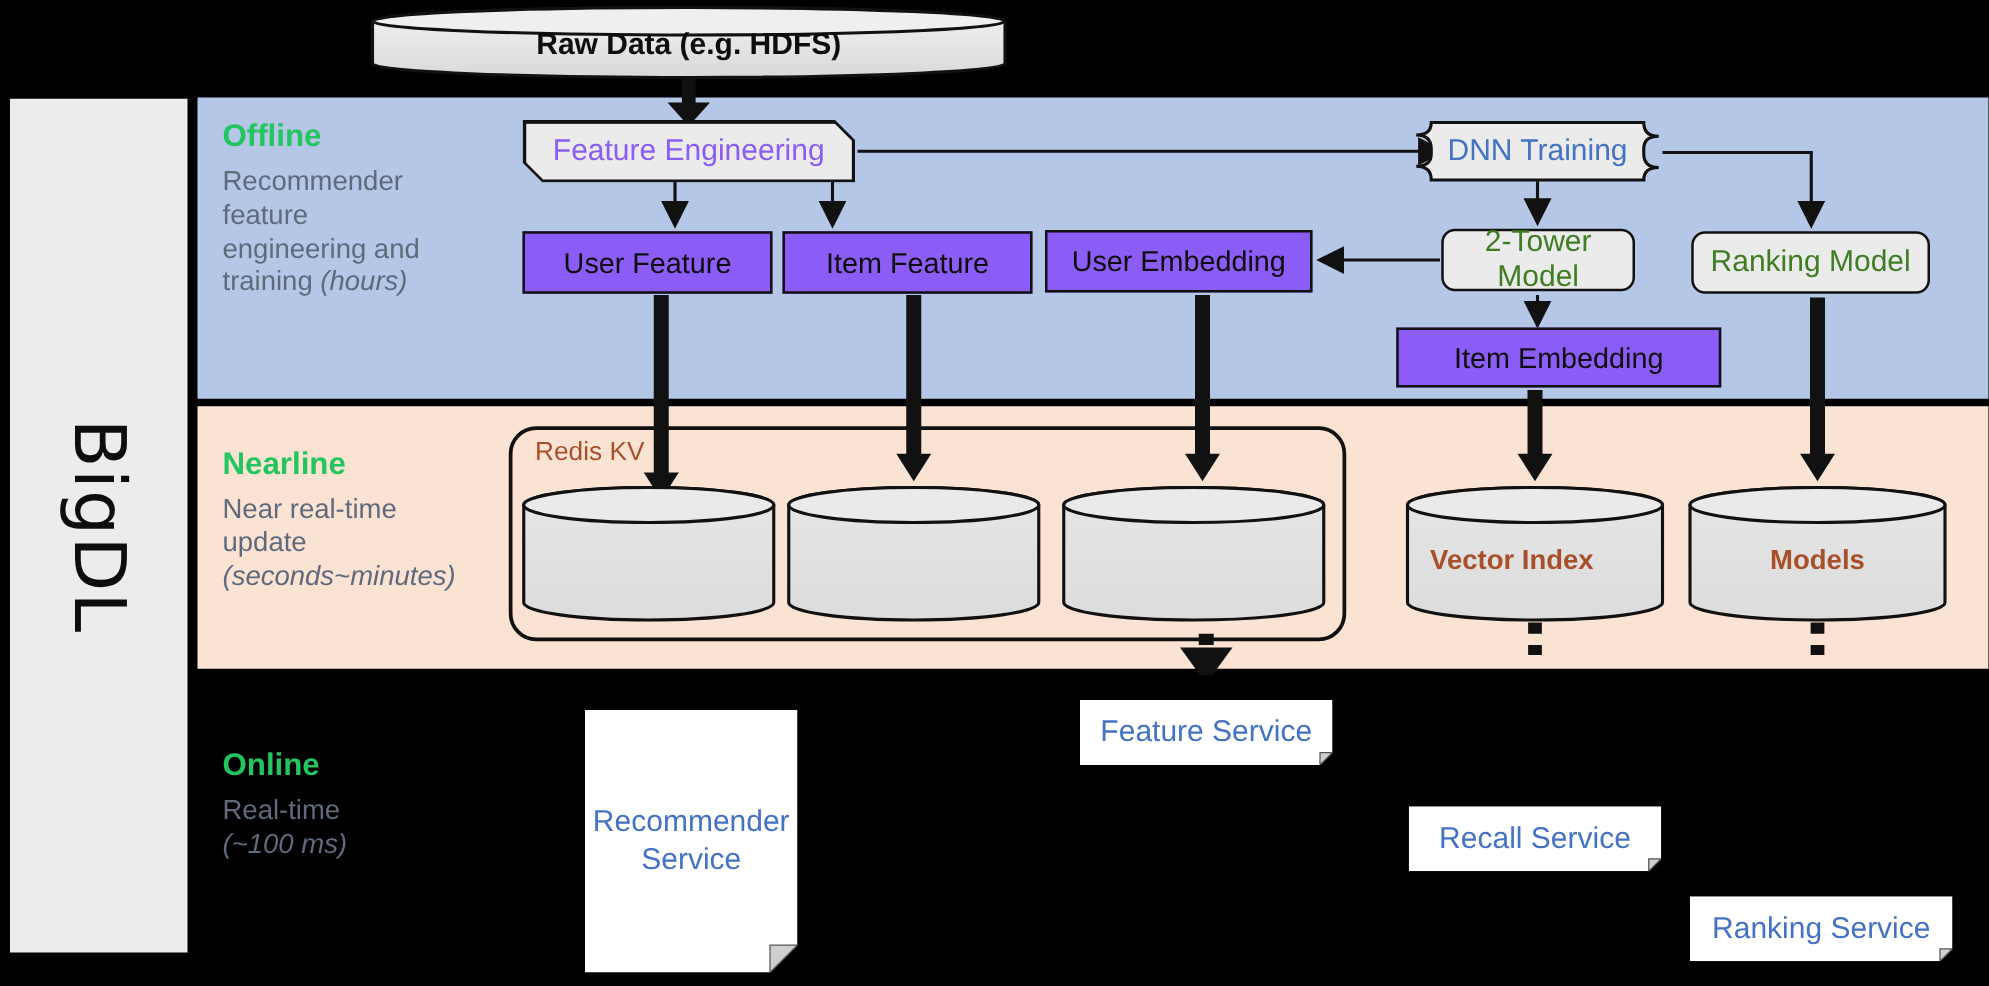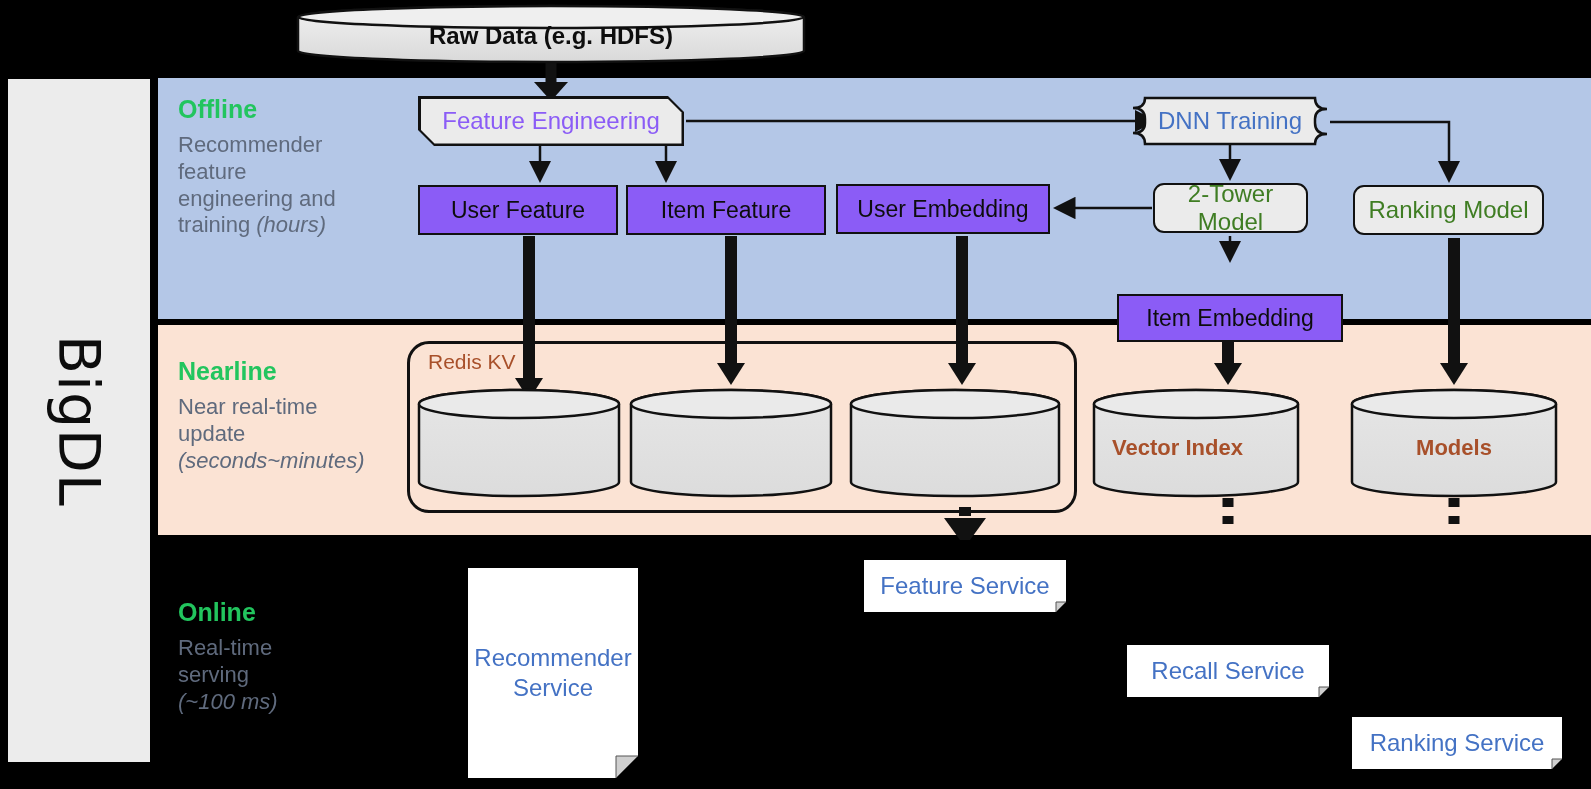--- a/index.html
+++ b/index.html
@@ -97,21 +97,20 @@
       <div>Near real-time</div>
       <div>update</div>
       <div><i>(seconds~minutes)</i></div>
     </div>
   </div>
 
   <div class="band-label" style="left:178px;top:598px;">
     <div class="bl-title">Online</div>
     <div class="bl-desc">
       <div>Real-time</div>
-      <div>serving</div>
       <div><i>(~100 ms)</i></div>
     </div>
   </div>
 
   <svg class="conn">
     <defs>
       <marker id="ah-thin" markerWidth="9" markerHeight="9" refX="7" refY="4.5" orient="auto">
         <path d="M0,0 L9,4.5 L0,9 z" fill="#111"></path>
       </marker>
       <marker id="ah-fat" markerWidth="6" markerHeight="5" refX="5" refY="2.5" orient="auto">
@@ -195,21 +194,21 @@
     <span>User Embedding</span>
   </div>
 
   <div class="node model" style="left:1153px;top:183px;width:155px;height:50px;">
     <span>2-Tower Model</span>
   </div>
   <div class="node model" style="left:1353px;top:185px;width:191px;height:50px;">
     <span>Ranking Model</span>
   </div>
 
-  <div class="node gray" style="left:1117px;top:262px;width:226px;height:48px;margin-top:32px;">
+  <div class="node gray" style="left:1117px;top:262px;width:260px;height:48px;">
     <span>Item Embedding</span>
   </div>
 
   <div id="redis-kv">
     <div class="kv-label">Redis KV</div>
   </div>
 
   <div class="cyl" style="left:417px;top:388px;width:204px;height:110px;">
     <svg width="204" height="110" viewBox="0 0 204 110">
       <defs>
@@ -233,21 +232,21 @@
   </div>
 
   <div class="cyl" style="left:849px;top:388px;width:212px;height:110px;">
     <svg width="212" height="110" viewBox="0 0 212 110">
       <path d="M2,16 a104,14 0 0 1 208,0 L210,94 a104,14 0 0 1 -208,0 z" fill="url(#cylg1)" stroke="#111" stroke-width="2.5"></path>
       <ellipse cx="106" cy="16" rx="104" ry="14" fill="#eaeaea" stroke="#111" stroke-width="2.5"></ellipse>
     </svg>
     <div class="clbl"></div>
   </div>
 
-  <div class="cyl" style="left:1092px;top:388px;width:171px;height:110px;">
+  <div class="cyl" style="left:1124px;top:388px;width:171px;height:110px;">
     <svg width="208" height="110" viewBox="0 0 208 110">
       <path d="M2,16 a102,14 0 0 1 204,0 L206,94 a102,14 0 0 1 -204,0 z" fill="url(#cylg1)" stroke="#111" stroke-width="2.5"></path>
       <ellipse cx="104" cy="16" rx="102" ry="14" fill="#eaeaea" stroke="#111" stroke-width="2.5"></ellipse>
     </svg>
     <div class="clbl">Vector Index</div>
   </div>
 
   <div class="cyl" style="left:1350px;top:388px;width:208px;height:110px;">
     <svg width="208" height="110" viewBox="0 0 208 110">
       <path d="M2,16 a102,14 0 0 1 204,0 L206,94 a102,14 0 0 1 -204,0 z" fill="url(#cylg1)" stroke="#111" stroke-width="2.5"></path>

